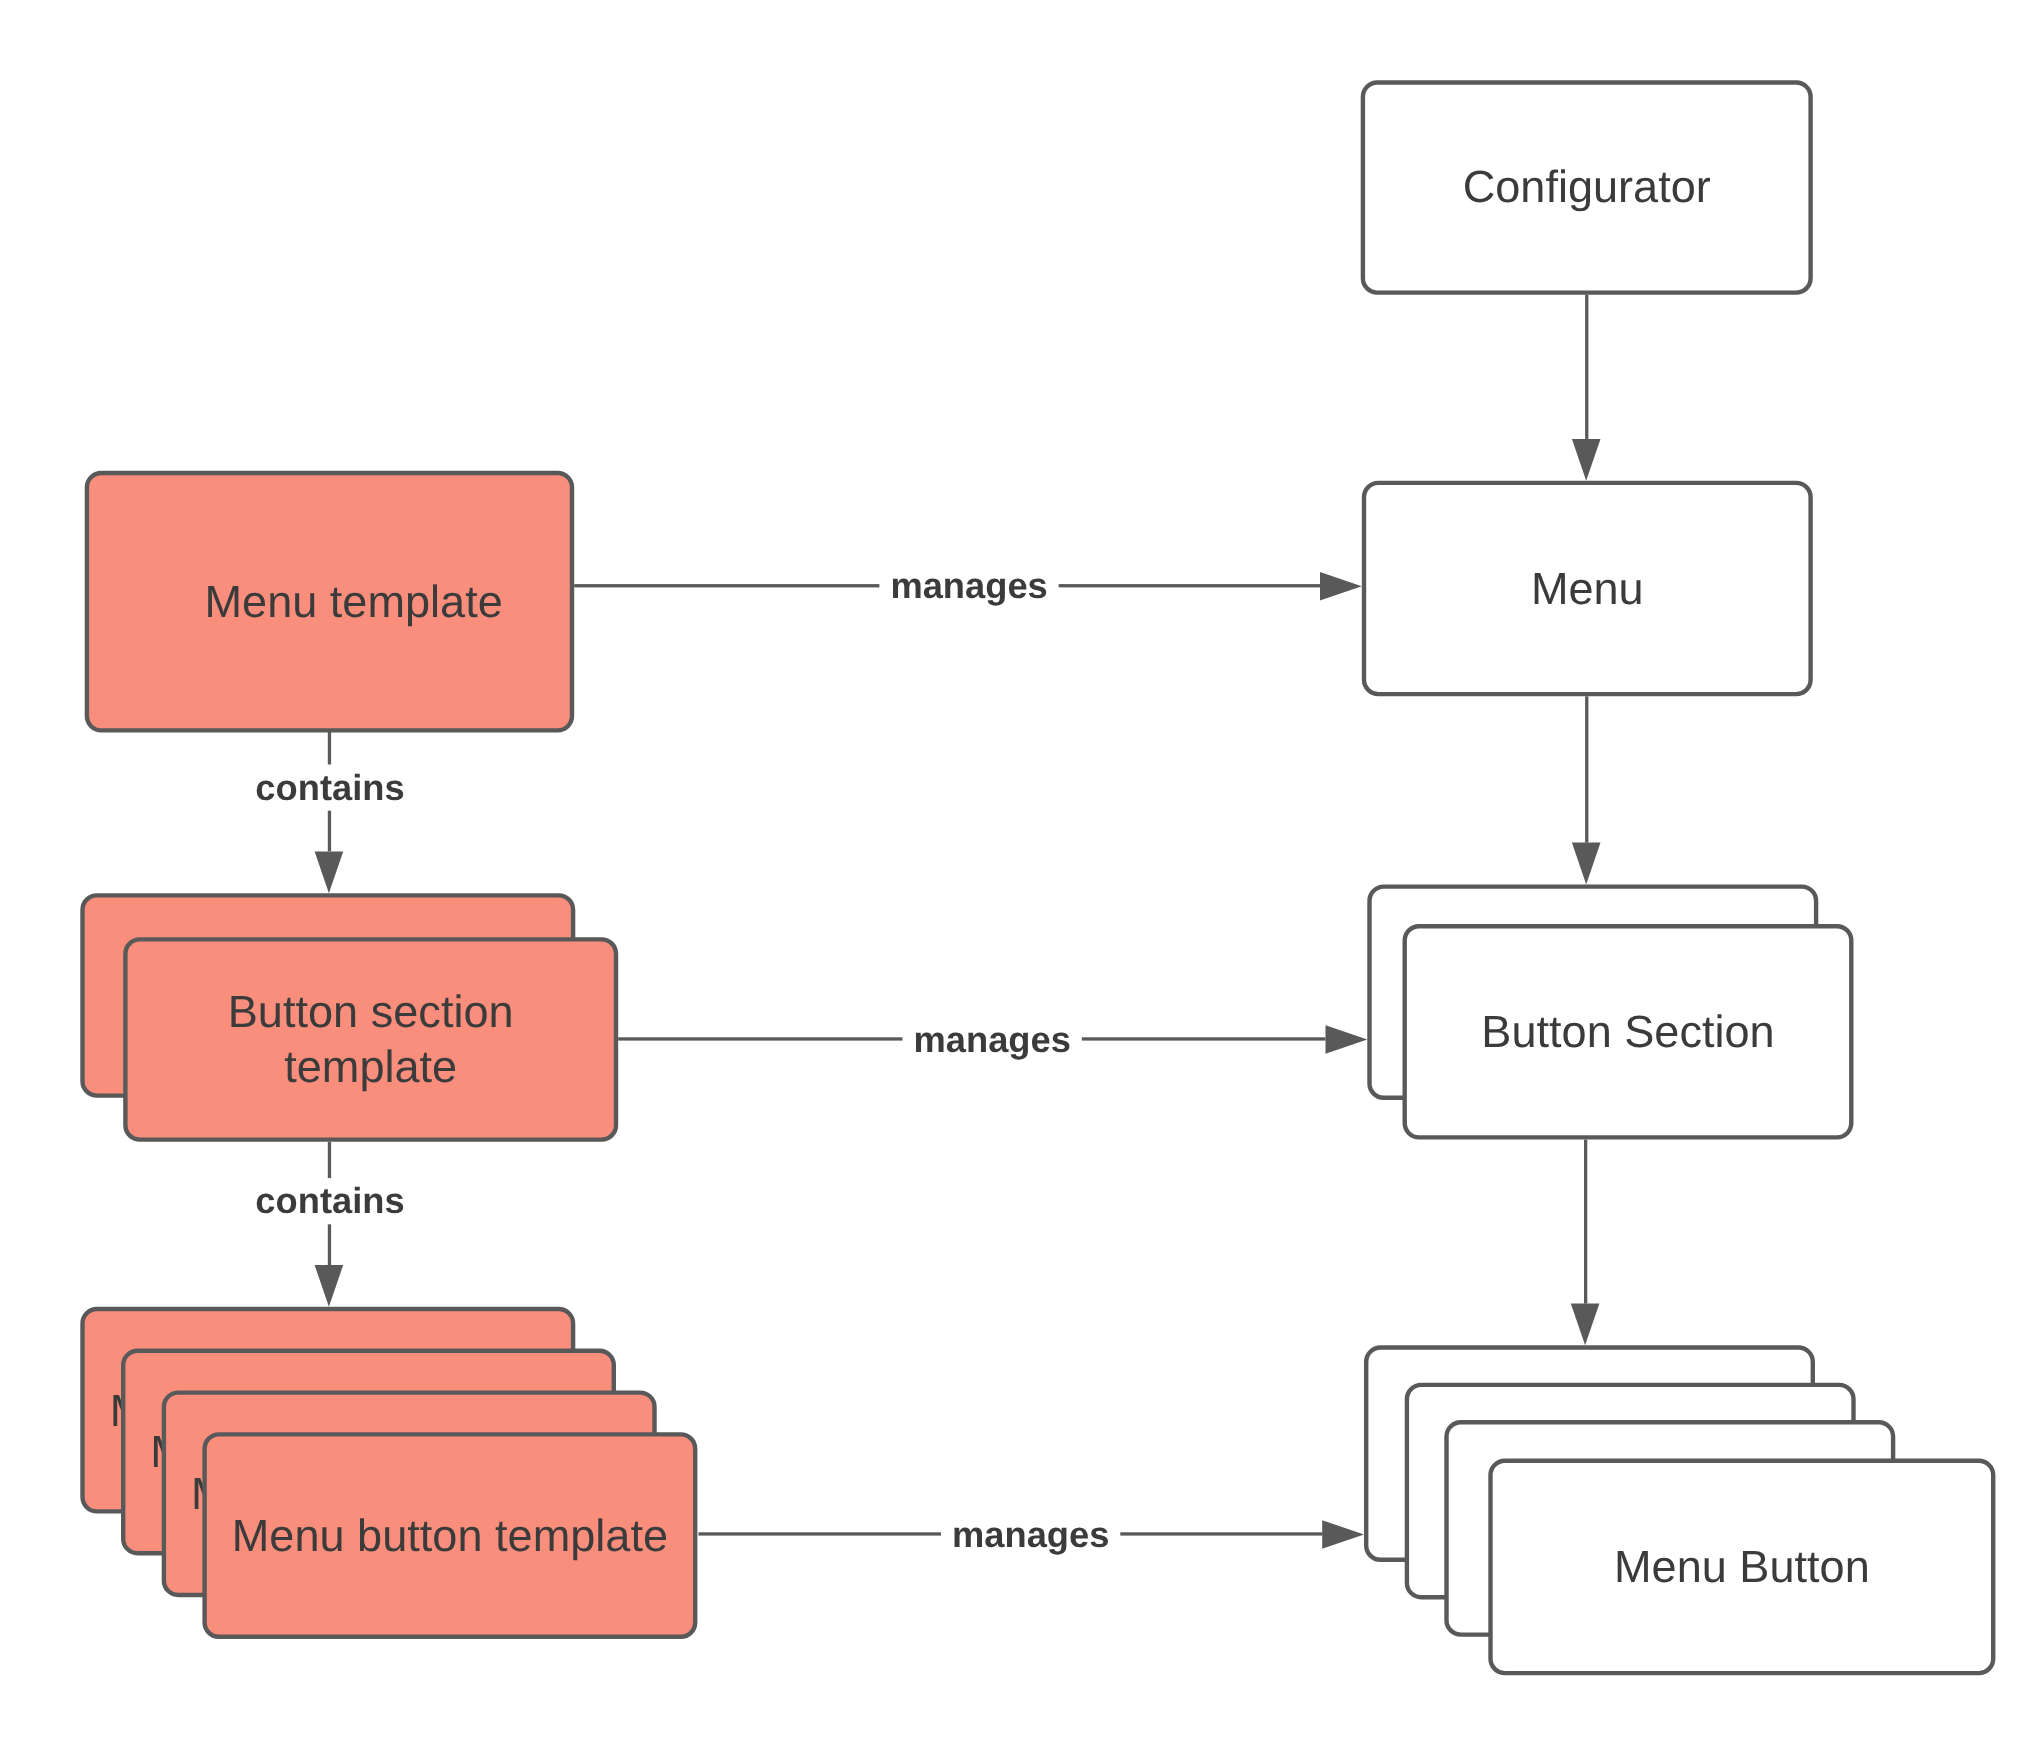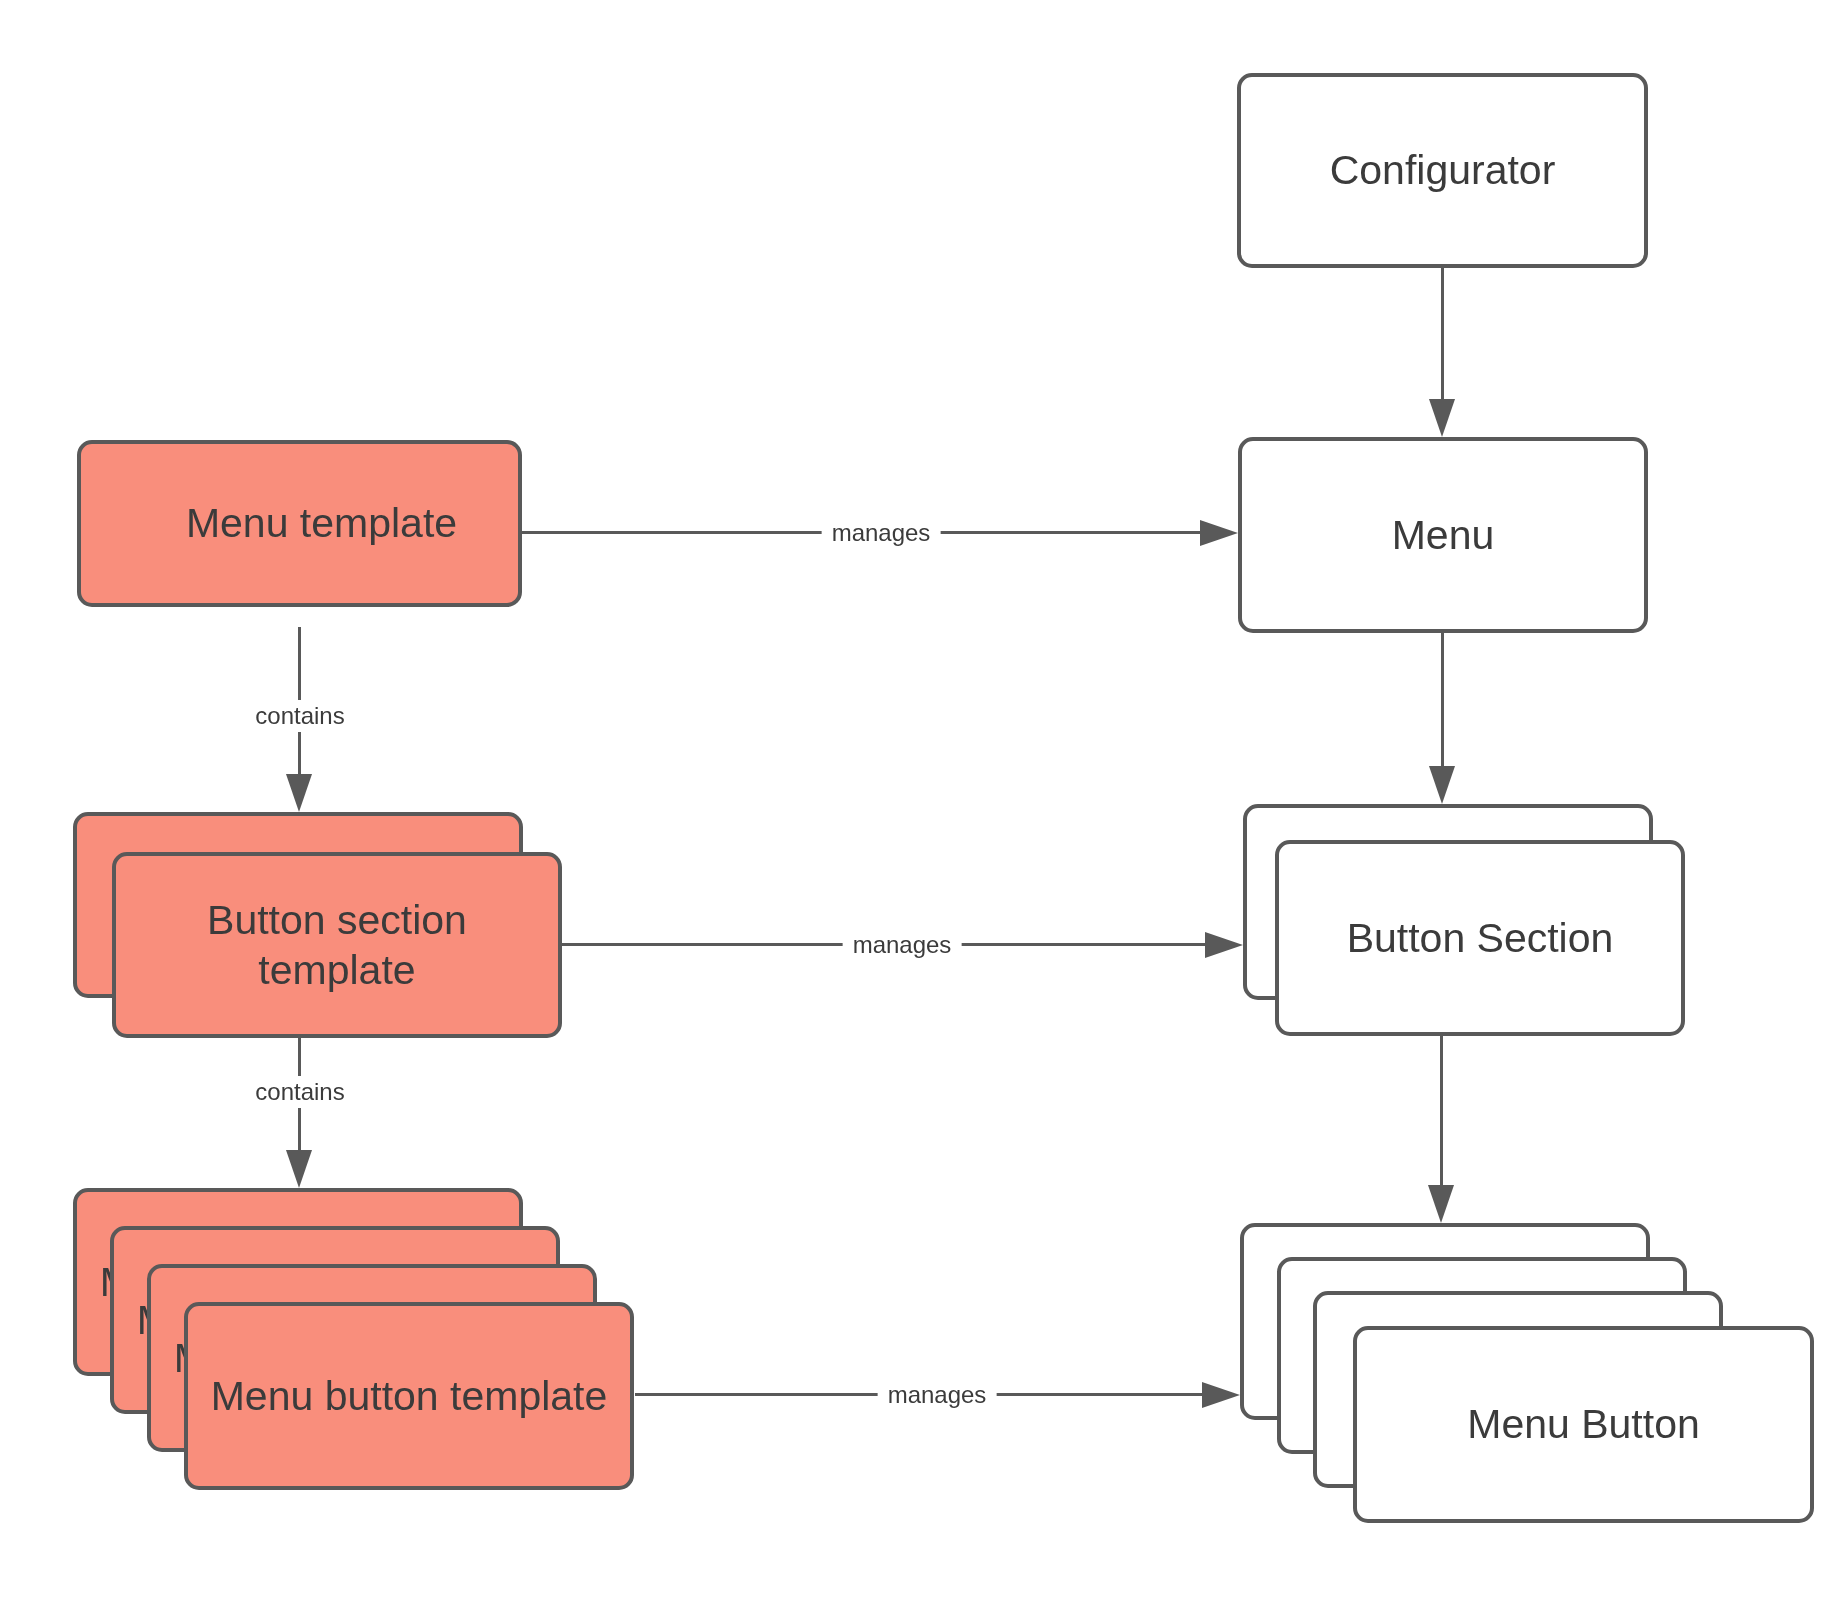--- a/index.html
+++ b/index.html
@@ -54,22 +54,22 @@
     width: 0; height: 0;
     border-top: 13px solid transparent;
     border-bottom: 13px solid transparent;
     border-left: 38px solid var(--stroke, #595959);
   }
   .edge-label {
     position: absolute;
     transform: translate(-50%, -50%);
     background: var(--bg, #ffffff);
     padding: 2px 10px;
-    font-size: 24px;
-    font-weight: normal;
+    font-size: 33px;
+    font-weight: bold;
     color: var(--text, #3b3b3b);
     white-space: nowrap;
     z-index: 5;
   }
 </style>
 </head>
 <body>
 
 <div id="canvas" style="--salmon: #F98E7C; --white: #FFFFFF; --stroke: #595959; --text: #3B3B3B; --bg: #FFFFFF;">
 
@@ -115,21 +115,21 @@
     <span class="lbl">Button Section</span>
   </div>
 
   <div class="node" style="left:1240px; top:1223px; width:410px; height:197px;"></div>
   <div class="node" style="left:1277px; top:1257px; width:410px; height:197px;"></div>
   <div class="node" style="left:1313px; top:1291px; width:410px; height:197px;"></div>
   <div class="node" style="left:1353px; top:1326px; width:461px; height:197px;">
     <span class="lbl">Menu Button</span>
   </div>
 
-  <div class="node salmon" style="left:77px; top:440px; width:445px; height:167px;padding-left:44px;">
+  <div class="node salmon" style="left:77px; top:428px; width:445px; height:238px;padding-left:44px;">
     <span class="lbl">Menu template</span>
   </div>
 
   <div class="node salmon" style="left:73px; top:812px; width:450px; height:186px;"></div>
   <div class="node salmon" style="left:112px; top:852px; width:450px; height:186px;">
     <span class="lbl wrap">Button section
 template</span>
   </div>
 
   <div class="node salmon" style="left:73px; top:1188px; width:450px; height:188px;">

